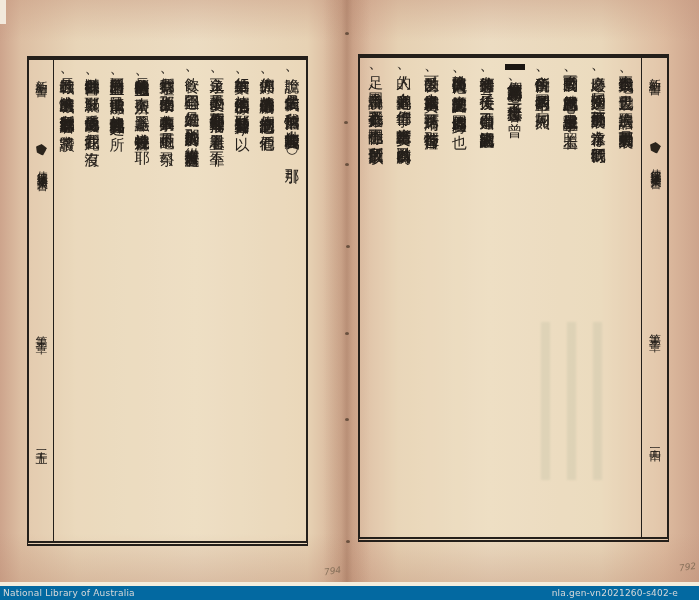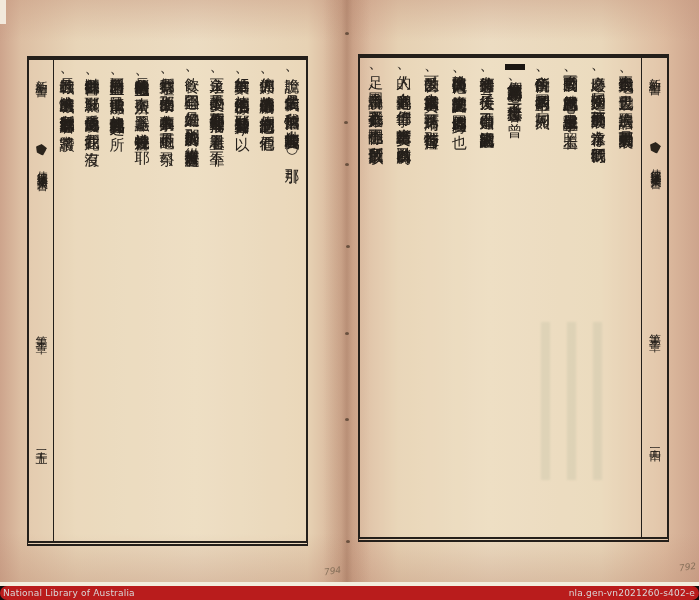--- a/index.html
+++ b/index.html
@@ -56,24 +56,24 @@
     position:absolute;left:50%;top:84px;width:11px;height:11px;
     transform:translateX(-50%) rotate(14deg);background:#2b241c;
     clip-path:polygon(0 35%,45% 0,100% 25%,80% 100%,20% 85%);
   }
   
   .pencil{position:absolute;color:rgba(112,95,74,.75);font-size:9px;font-style:italic;transform:rotate(-8deg);}
   .pencil-gutter{left:324px;top:566px;}
   .pencil-right{left:679px;top:562px;}
   
   .white-strip{position:absolute;left:0;top:582px;width:699px;height:4px;background:#f3eddd;}
-  .footer-bar{position:absolute;left:0;top:586px;width:699px;height:14px;background:#b91c1c;border-radius:7px;}
+  .footer-bar{position:absolute;left:0;top:586px;width:699px;height:14px;background:#0369a1;}
   .footer-bar span{position:absolute;top:2px;font-size:9px;color:#d9d9d9;letter-spacing:.2px;}
   .credit{left:3px;}
-  .ident{right:4px;}
+  .ident{right:21px;}
 </style>
 </head>
 <body>
 
 <div class="paper">
   <div class="sliver"></div>
   <div class="gutter"></div>
   <div class="stitch" style="left:345px;top:32px;"></div>
   <div class="stitch" style="left:344px;top:121px;"></div>
   <div class="stitch" style="left:345px;top:163px;"></div>

